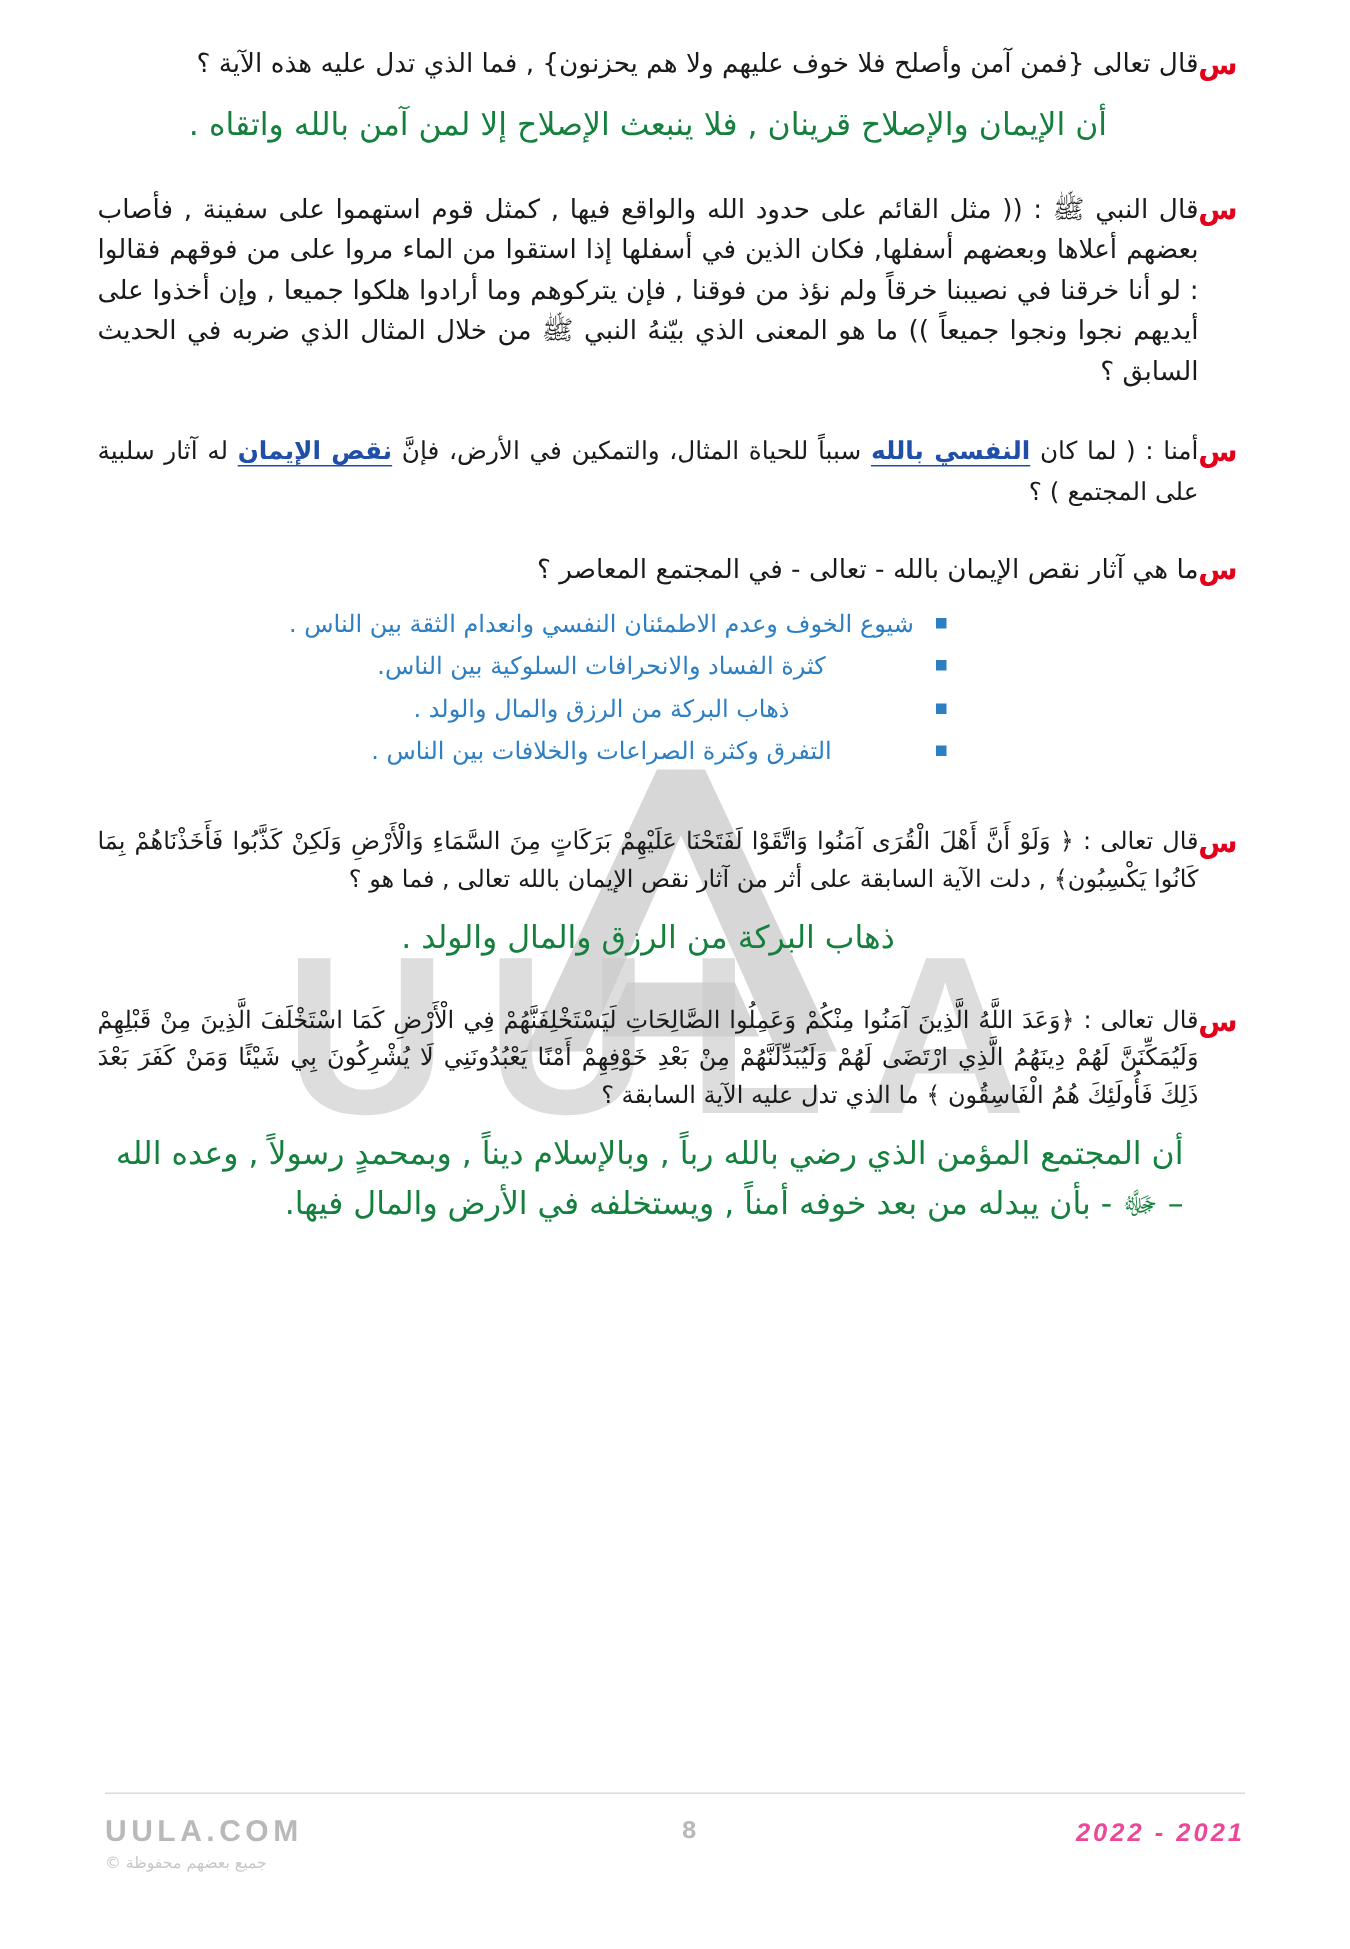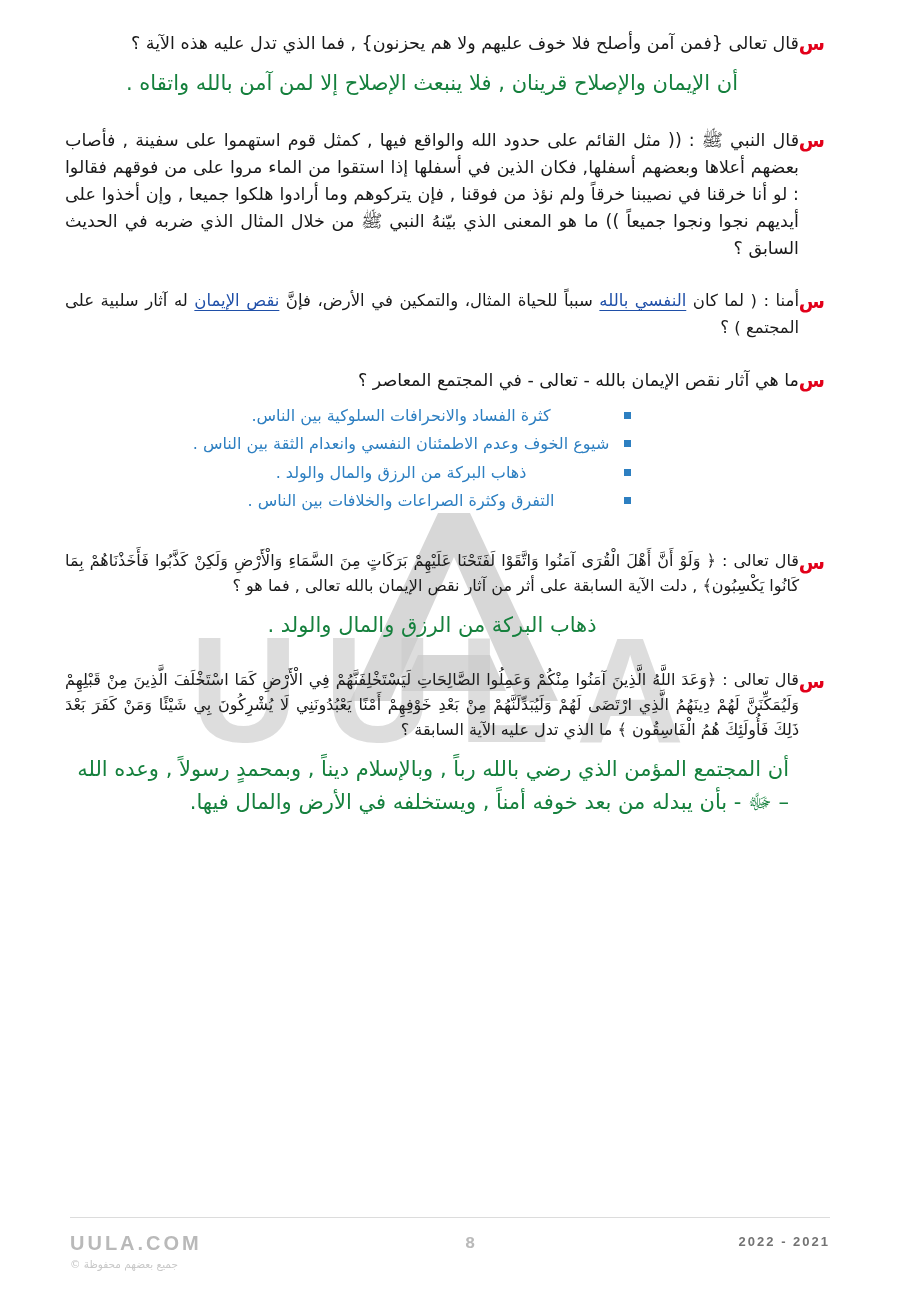--- a/index.html
+++ b/index.html
@@ -79,21 +79,21 @@
     font-size: 21px;
     line-height: 1.6;
     text-align: center;
     margin: 10px 0 0 0;
     padding: 0 10px;
   }
   .answer.right { text-align: right; }
 
   .blank {
     color: #1f4fa8;
-    font-weight: 400;
+    font-weight: 700;
     text-decoration: underline;
     text-underline-offset: 4px;
   }
 
   .bullets {
     list-style: none;
     margin: 10px 40px 0 0;
     padding: 0;
   }
   .bullets li {
@@ -117,21 +117,21 @@
   .b-wrap { display: flex; justify-content: center; }
   .b-inner { display: inline-block; }
   .gap-md { height: 22px; }
   .gap-lg { height: 28px; }
 
   
   .footer {
     position: absolute;
     left: 0; right: 0;
     bottom: 0;
-    height: 82px;
+    height: 104px;
     padding: 0 70px;
   }
   .footer-line {
     height: 1px;
     background: #dcdcdc;
     margin-bottom: 14px;
   }
   .footer-row {
     display: flex;
     align-items: flex-start;
@@ -154,26 +154,27 @@
     direction: rtl;
   }
   .f-page {
     color: #b9b9b9;
     font-size: 17px;
     font-weight: 700;
     font-family: "Liberation Mono", monospace;
     padding-top: 2px;
   }
   .f-year {
-    color: #737373;
-    font-size: 13px;
+    color: #ec4899;
+    font-size: 17px;
     letter-spacing: 2px;
     font-weight: 700;
     font-family: "Liberation Sans", sans-serif;
     padding-top: 2px;
+    font-style: italic;
   }
 </style>
 </head>
 <body>
 
 <div class="page">
 
   <div class="watermark">
     <div class="wm-text">UULA</div>
   </div>
@@ -214,22 +215,22 @@
 
     <div class="gap-md"></div>
 
     <div class="qa">
       <div class="qmark">س</div>
       <div class="qbody">
         <p class="q-text">ما هي آثار نقص الإيمان بالله - تعالى - في المجتمع المعاصر ؟</p>
         <div class="b-wrap">
           <div class="b-inner">
             <ul class="bullets">
+              <li>شيوع الخوف وعدم الاطمئنان النفسي وانعدام الثقة بين الناس .</li>
               <li>كثرة الفساد والانحرافات السلوكية بين الناس.</li>
-              <li>شيوع الخوف وعدم الاطمئنان النفسي وانعدام الثقة بين الناس .</li>
               <li>ذهاب البركة من الرزق والمال والولد .</li>
               <li>التفرق وكثرة الصراعات والخلافات بين الناس .</li>
             </ul>
           </div>
         </div>
       </div>
     </div>
 
     <div class="gap-lg"></div>
 

